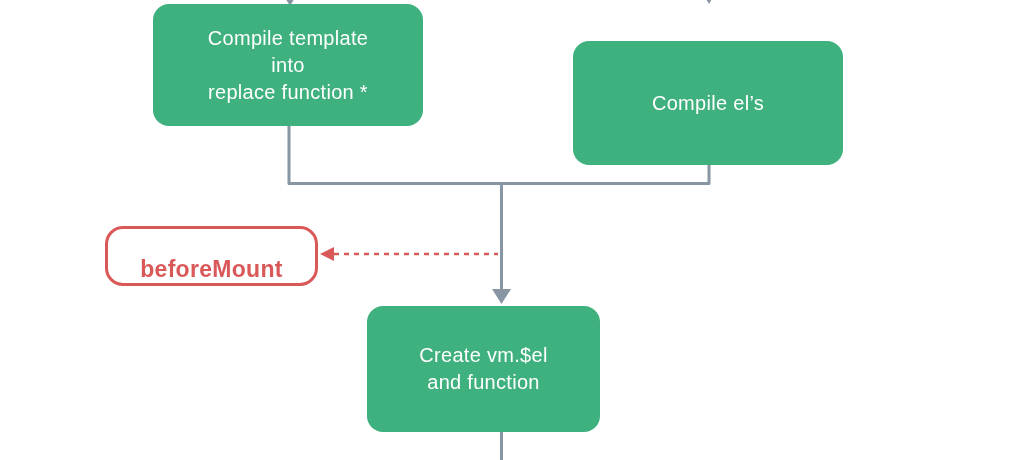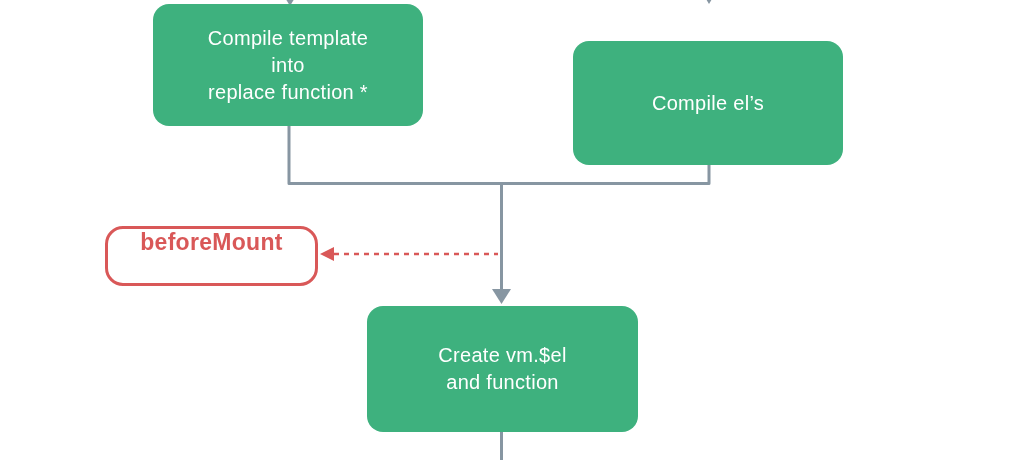--- a/index.html
+++ b/index.html
@@ -48,31 +48,31 @@
     display: flex;
     flex-direction: column;
     justify-content: center;
     text-align: center;
     font-size: 20px;
     line-height: 27px;
     letter-spacing: 0.3px;
   }
   .node-compile-template { left: 153px; top: 4px;   width: 270px; height: 122px; }
   .node-compile-el       { left: 573px; top: 2px;   width: 270px; height: 124px; margin-top: 39px; }
-  .node-create-vm-el     { left: 367px; top: 306px; width: 271px; height: 126px; }
+  .node-create-vm-el     { left: 367px; top: 306px; width: 233px; height: 126px; }
   .hook {
     position: absolute;
     left: 105px; top: 226px;
     width: 213px; height: 60px;
     background: var(--background);
     border: 3.5px solid var(--hook-red);
     border-radius: 18px;
     color: var(--hook-red);
     display: flex;
-    align-items: flex-start;
+    align-items: flex-end;
     justify-content: center;
     font-weight: bold;
     font-size: 23px;
     letter-spacing: 0.3px;
   }
 </style>
 </head>
 <body>
 
 <div class="stage">

